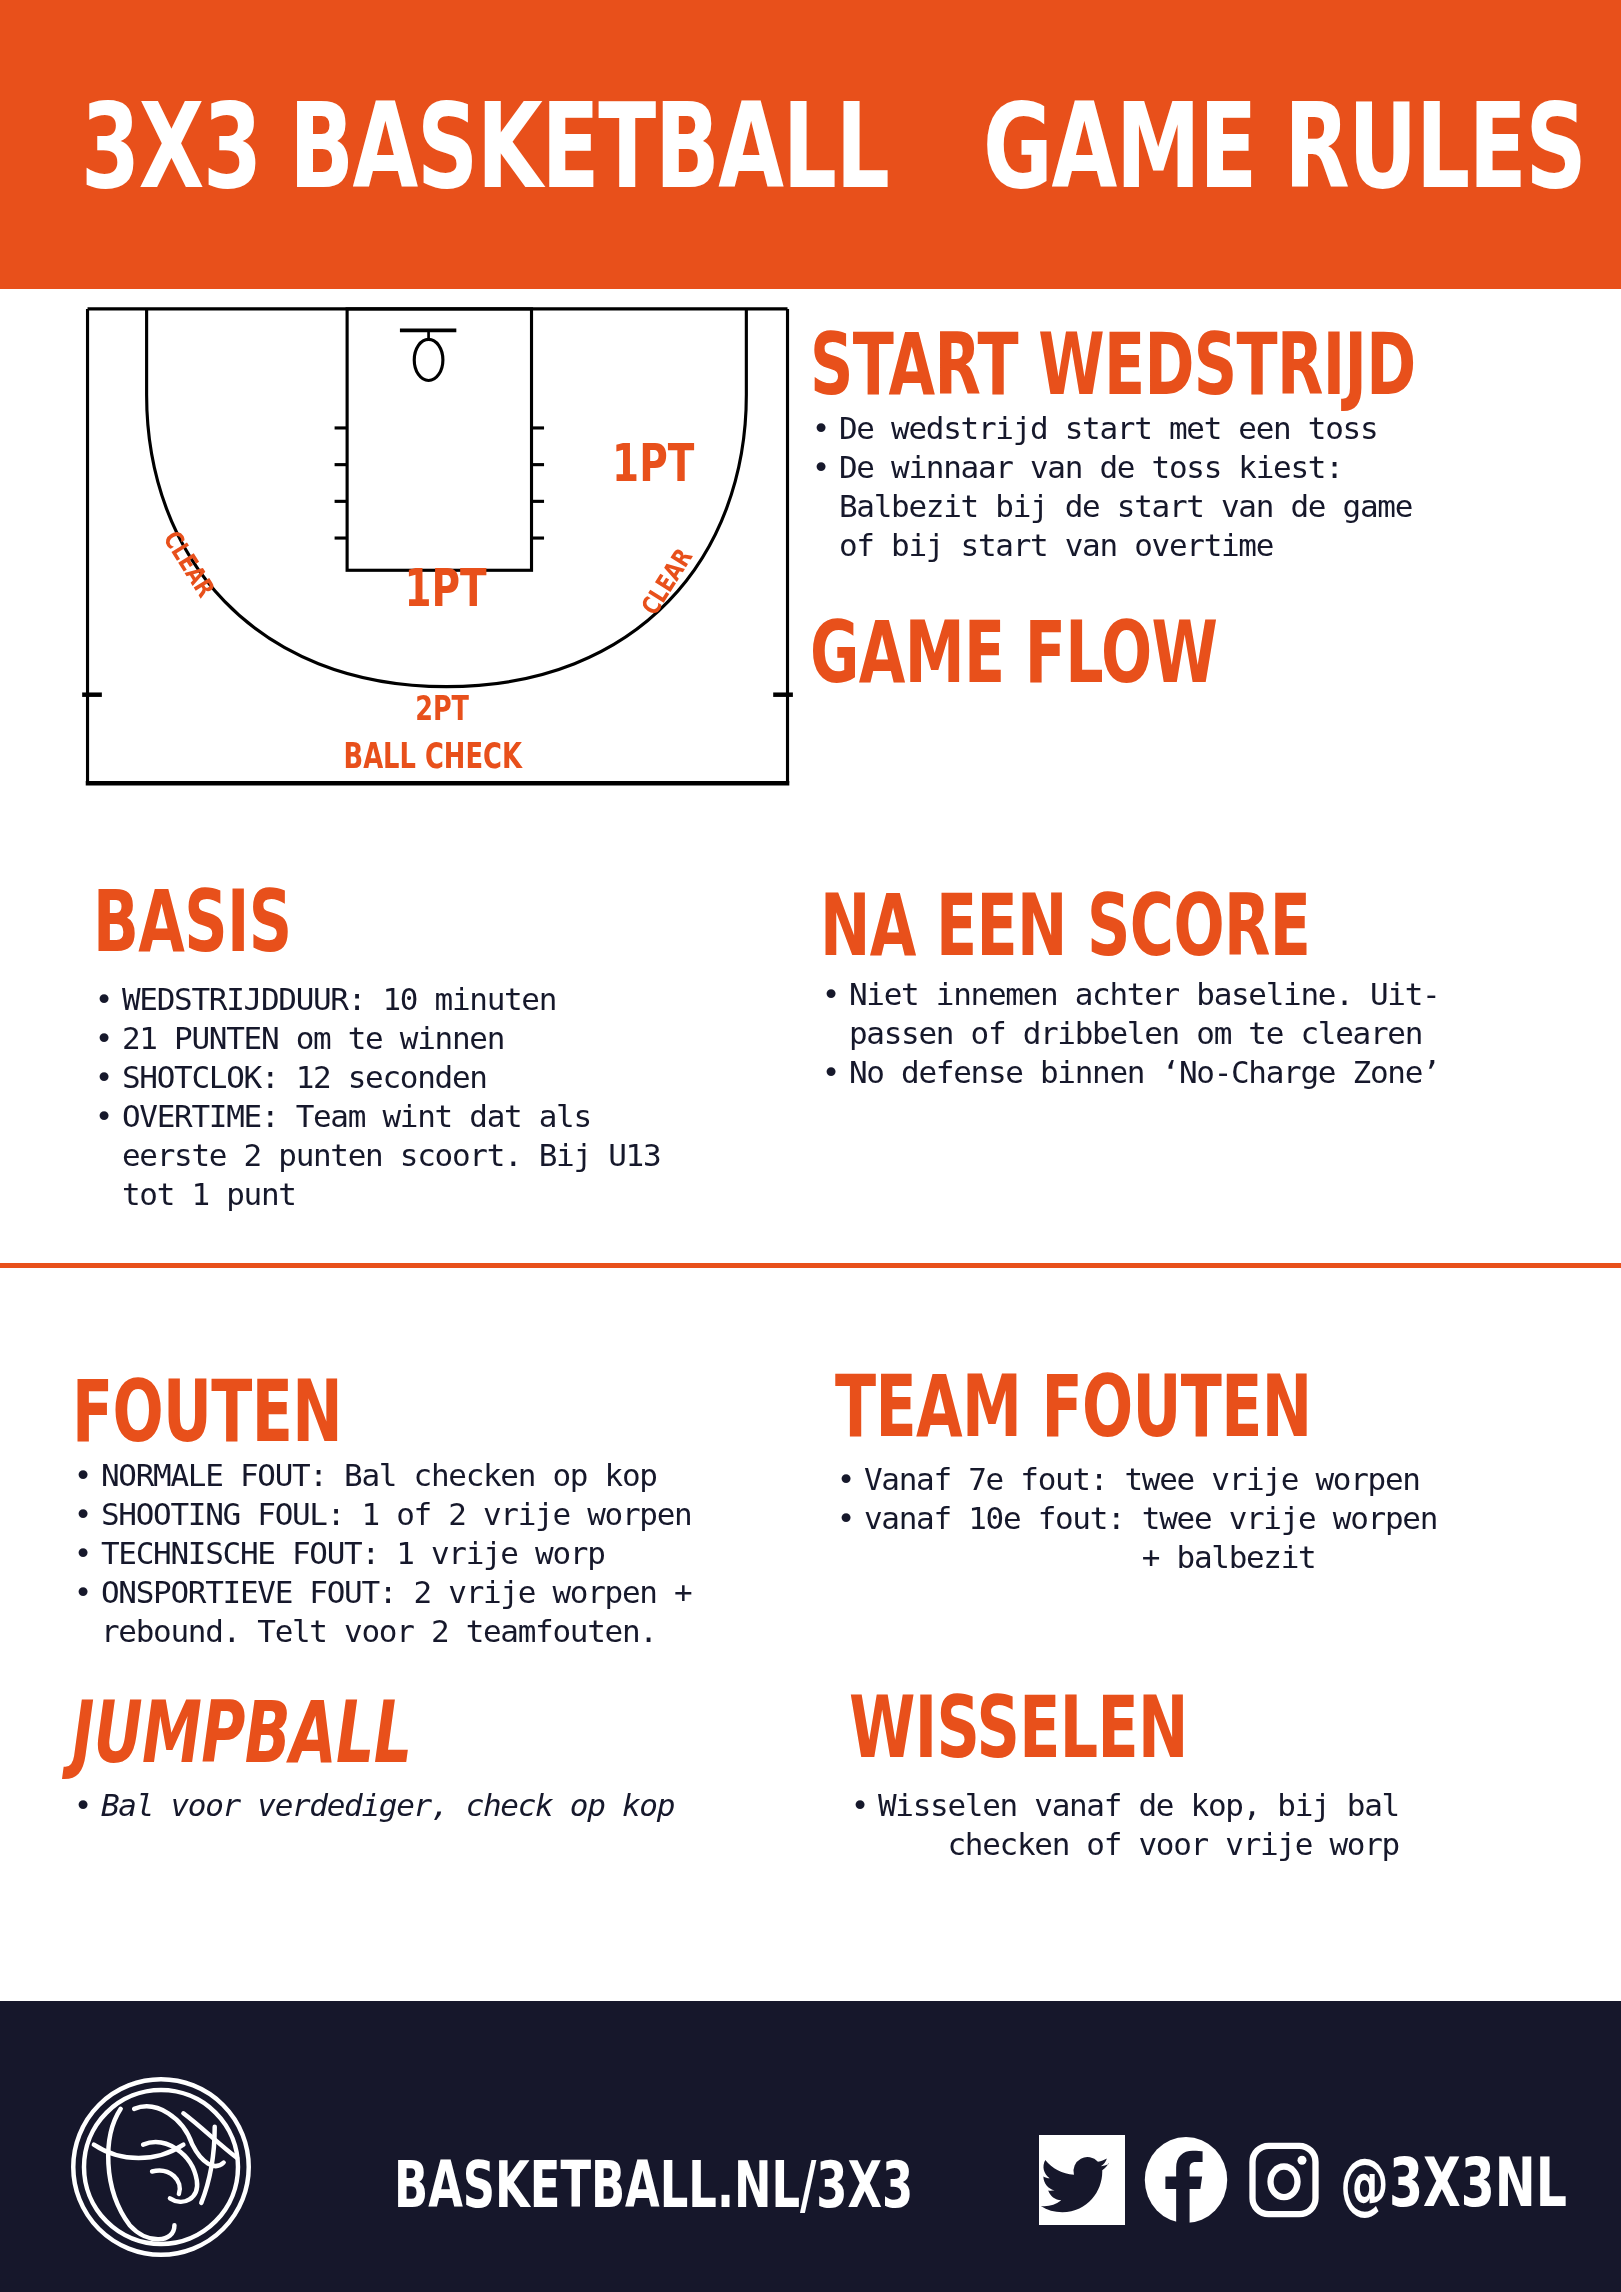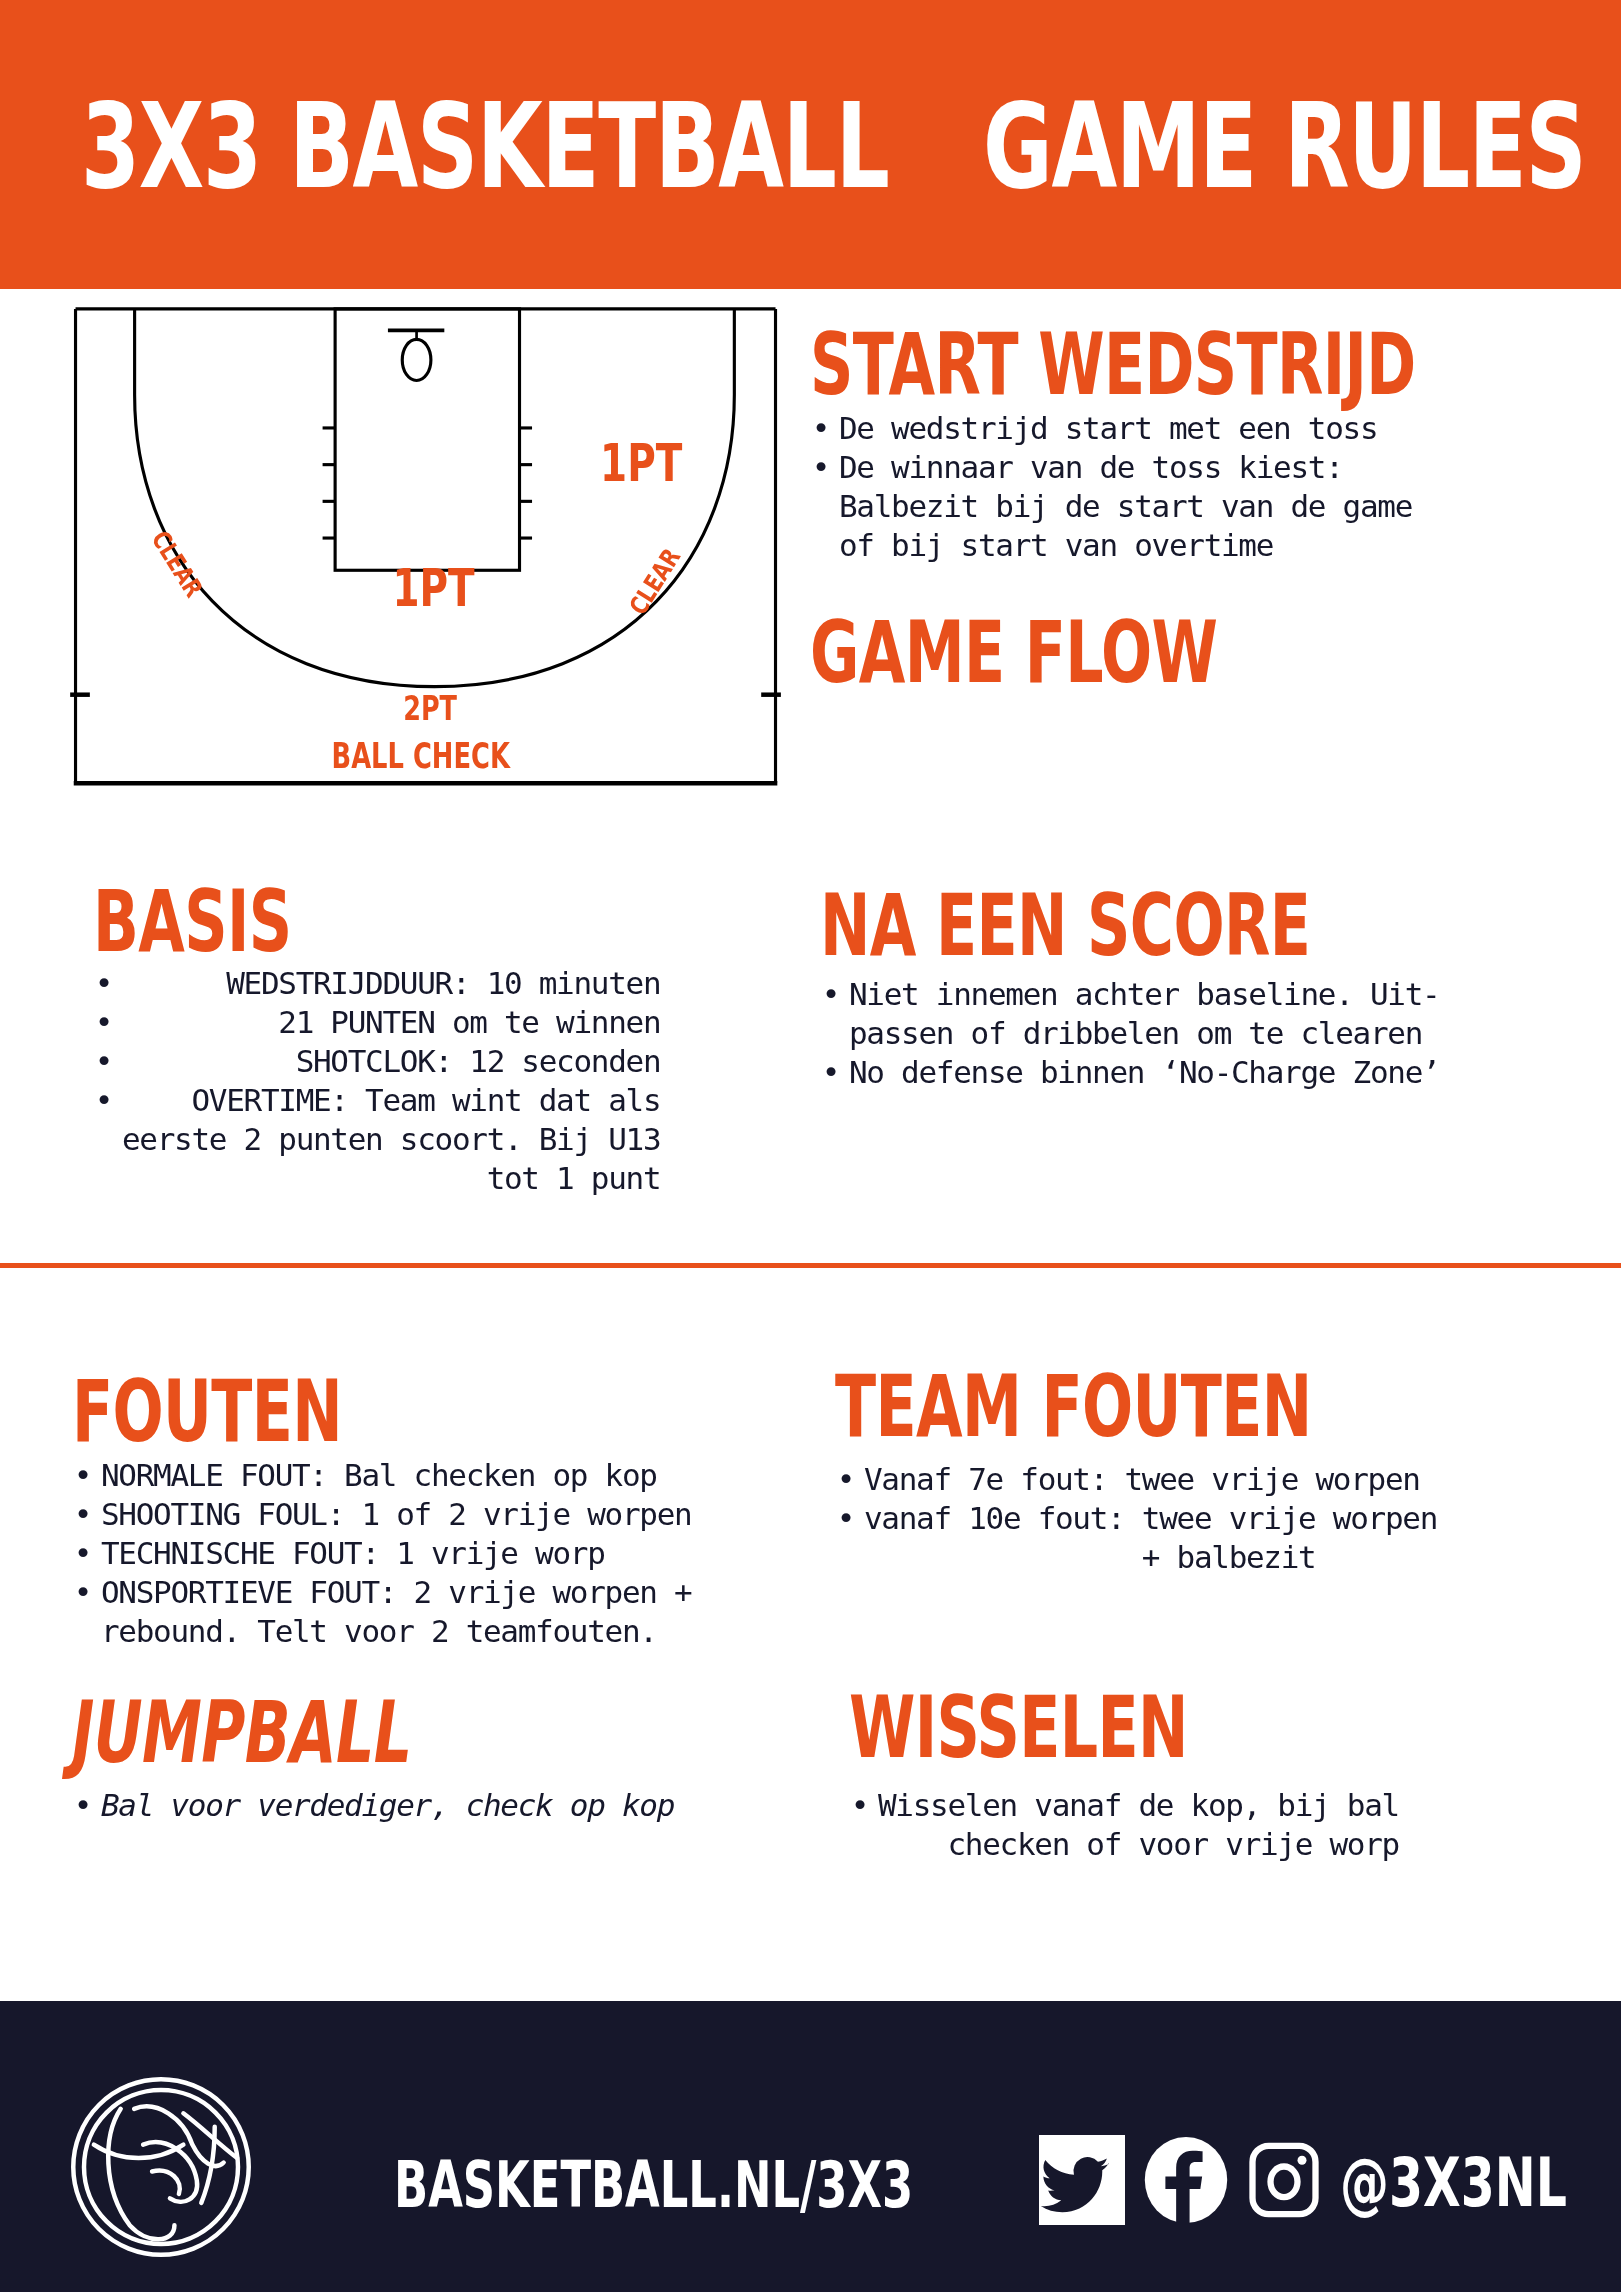--- a/index.html
+++ b/index.html
@@ -17,21 +17,21 @@
     position: absolute; top: 79px; height: 134px;
     font-family: "DejaVu Sans", "Liberation Sans", sans-serif;
     font-weight: bold; color: #ffffff;
     font-size: 118px; line-height: 134px; letter-spacing: -1.8px;
     transform: scaleX(0.72); transform-origin: left center;
     white-space: nowrap;
   }
   .header-title.left { left: 81px; }
   .header-title.right { left: 983px; }
 
-  .court { position: absolute; left: 63px; top: 296px; width: 734px; height: 502px; }
+  .court { position: absolute; left: 75px; top: 296px; width: 734px; height: 502px; }
   .court svg { display: block; }
 
   .section { position: absolute; }
   .section h2 {
     margin: 0; color: #e8501b;
     font-family: "DejaVu Sans", "Liberation Sans", sans-serif;
     font-weight: bold; font-size: 86px; line-height: 86px; letter-spacing: -0.9px;
     transform: scaleX(0.70); transform-origin: left center;
     white-space: nowrap;
   }
@@ -132,21 +132,21 @@
 of bij start van overtime</li>
   </ul>
 </div>
 
 <div class="section" style="left:810px; top:609px;">
   <h2>GAME FLOW</h2>
 </div>
 
 <div class="section" style="left:93px; top:878px;">
   <h2>BASIS</h2>
-  <ul style="margin-top:0;text-align:right;">
+  <ul style="margin-top:16px;">
     <li>WEDSTRIJDDUUR: 10 minuten</li>
     <li>21 PUNTEN om te winnen</li>
     <li>SHOTCLOK: 12 seconden</li>
     <li>OVERTIME: Team wint dat als
 eerste 2 punten scoort. Bij U13
 tot 1 punt</li>
   </ul>
 </div>
 
 <div class="section" style="left:820px; top:882px;">

